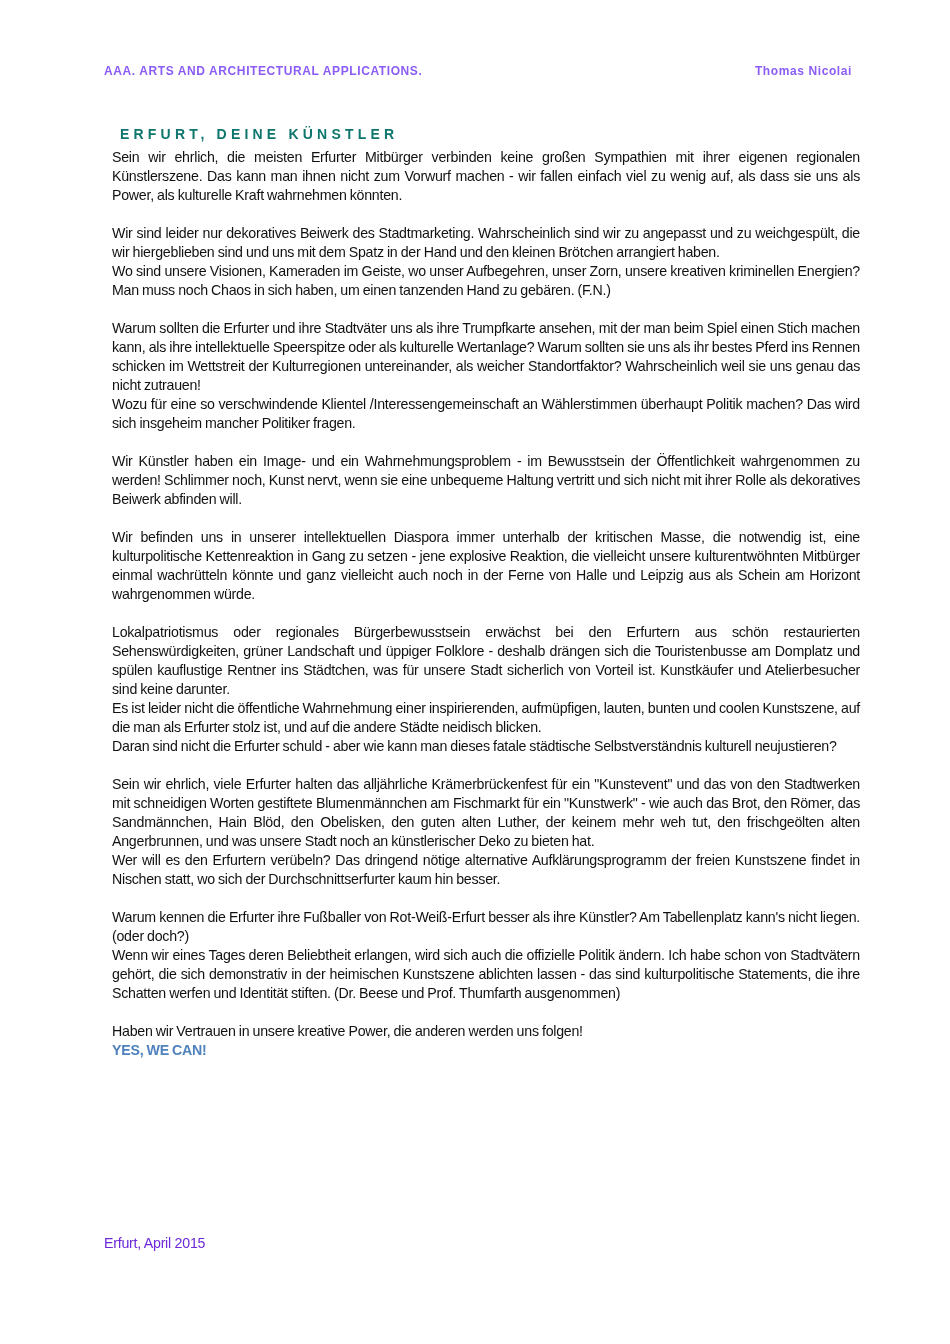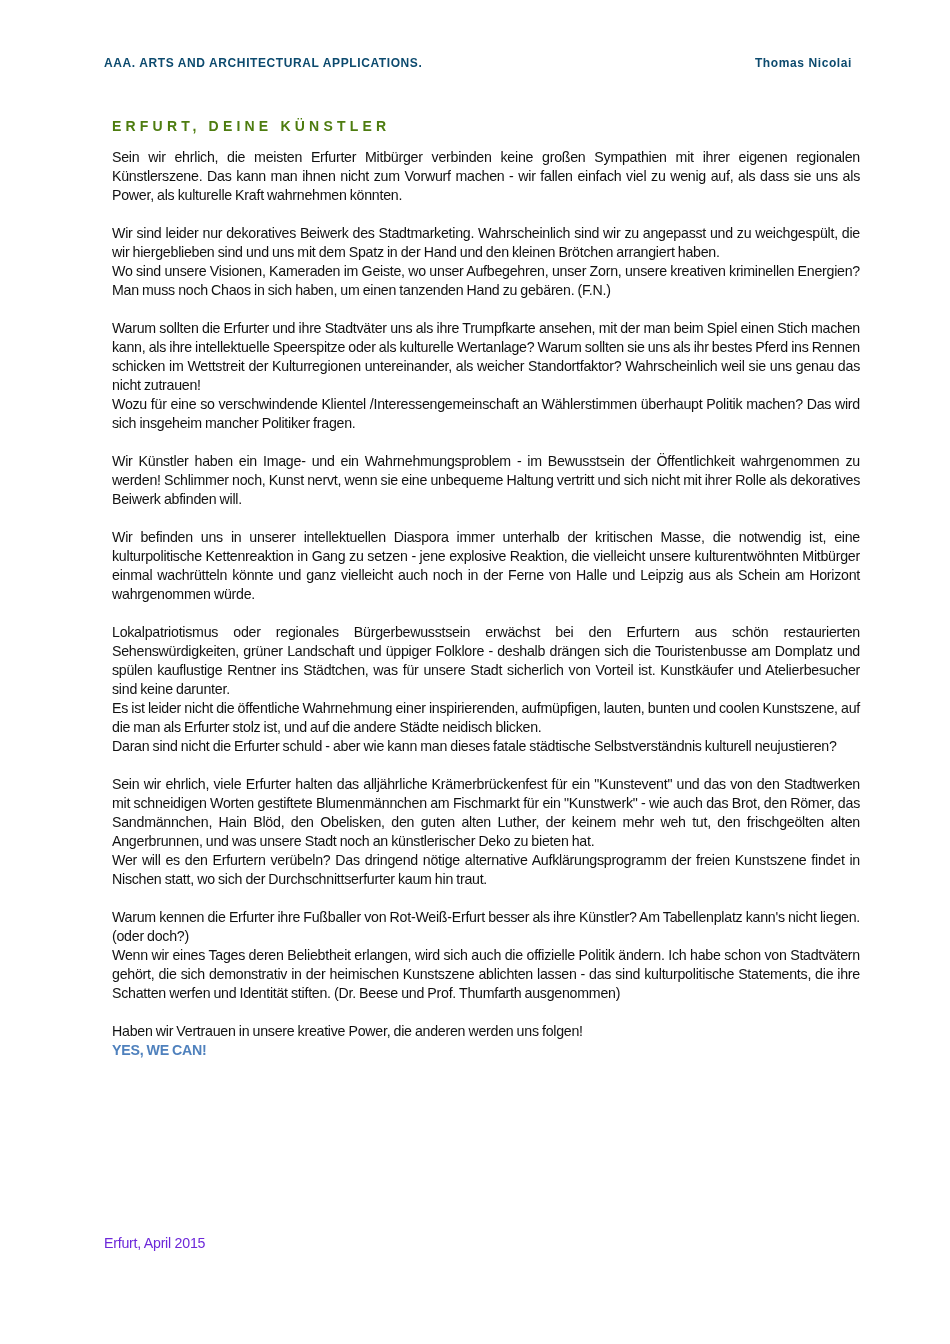--- a/index.html
+++ b/index.html
@@ -14,41 +14,41 @@
       overflow: hidden;
     }
     .page {
       position: absolute;
       left: 104px;
       top: 0;
       width: 748px;
     }
     .running-header {
       position: absolute;
-      top: 56px;
+      top: 64px;
       left: 0;
       width: 748px;
       display: flex;
       justify-content: space-between;
       font-family: "Liberation Sans", sans-serif;
       font-size: 12px;
       font-weight: bold;
-      color: #0c4a6e;
+      color: #8b5cf6;
       letter-spacing: 0.6px;
     }
     .doc-title {
       position: absolute;
       top: 110px;
       left: 0;
       font-family: "Liberation Sans", sans-serif;
       font-size: 14px;
       font-weight: bold;
       letter-spacing: 4.2px;
-      color: #4d7c0f;
-      margin: 8px;
+      color: #0f766e;
+      margin: 16px;
     }
     .body-text {
       position: absolute;
       top: 148px;
       left: 8px;
       width: 748px;
       font-family: "Liberation Sans", sans-serif;
       font-size: 14.2px;
       line-height: 19px;
       color: #111111;
@@ -109,21 +109,21 @@
     <div class="para">
       <p>Wir befinden uns in unserer intellektuellen Diaspora immer unterhalb der kritischen Masse, die notwendig ist, eine kulturpolitische Kettenreaktion in Gang zu setzen - jene explosive Reaktion, die vielleicht unsere kulturentwöhnten Mitbürger einmal wachrütteln könnte und ganz vielleicht auch noch in der Ferne von Halle und Leipzig aus als Schein am Horizont wahrgenommen würde.</p>
     </div>
     <div class="para">
       <p>Lokalpatriotismus oder regionales Bürgerbewusstsein erwächst bei den Erfurtern aus schön restaurierten Sehenswürdigkeiten, grüner Landschaft und üppiger Folklore - deshalb drängen sich die Touristenbusse am Domplatz und spülen kauflustige Rentner ins Städtchen, was für unsere Stadt sicherlich von Vorteil ist. Kunstkäufer und Atelierbesucher sind keine darunter.</p>
       <p>Es ist leider nicht die öffentliche Wahrnehmung einer inspirierenden, aufmüpfigen, lauten, bunten und coolen Kunstszene, auf die man als Erfurter stolz ist, und auf die andere Städte neidisch blicken.</p>
       <p>Daran sind nicht die Erfurter schuld - aber wie kann man dieses fatale städtische Selbstverständnis kulturell neujustieren?</p>
     </div>
     <div class="para">
       <p>Sein wir ehrlich, viele Erfurter halten das alljährliche Krämerbrückenfest für ein "Kunstevent" und das von den Stadtwerken mit schneidigen Worten gestiftete Blumenmännchen am Fischmarkt für ein "Kunstwerk" - wie auch das Brot, den Römer, das Sandmännchen, Hain Blöd, den Obelisken, den guten alten Luther, der keinem mehr weh tut, den frischgeölten alten Angerbrunnen, und was unsere Stadt noch an künstlerischer Deko zu bieten hat.</p>
-      <p>Wer will es den Erfurtern verübeln? Das dringend nötige alternative Aufklärungsprogramm der freien Kunstszene findet in Nischen statt, wo sich der Durchschnittserfurter kaum hin traut.</p>
+      <p>Wer will es den Erfurtern verübeln? Das dringend nötige alternative Aufklärungsprogramm der freien Kunstszene findet in Nischen statt, wo sich der Durchschnittserfurter kaum hin besser.</p>
     </div>
     <div class="para">
       <p>Warum kennen die Erfurter ihre Fußballer von Rot-Weiß-Erfurt besser als ihre Künstler? Am Tabellenplatz kann's nicht liegen. (oder doch?)</p>
       <p>Wenn wir eines Tages deren Beliebtheit erlangen, wird sich auch die offizielle Politik ändern. Ich habe schon von Stadtvätern gehört, die sich demonstrativ in der heimischen Kunstszene ablichten lassen - das sind kulturpolitische Statements, die ihre Schatten werfen und Identität stiften. (Dr. Beese und Prof. Thumfarth ausgenommen)</p>
     </div>
     <div class="para" style="margin-bottom:0;">
       <p>Haben wir Vertrauen in unsere kreative Power, die anderen werden uns folgen!</p>
       <p class="slogan">YES, WE CAN!</p>
     </div>
   </div>

